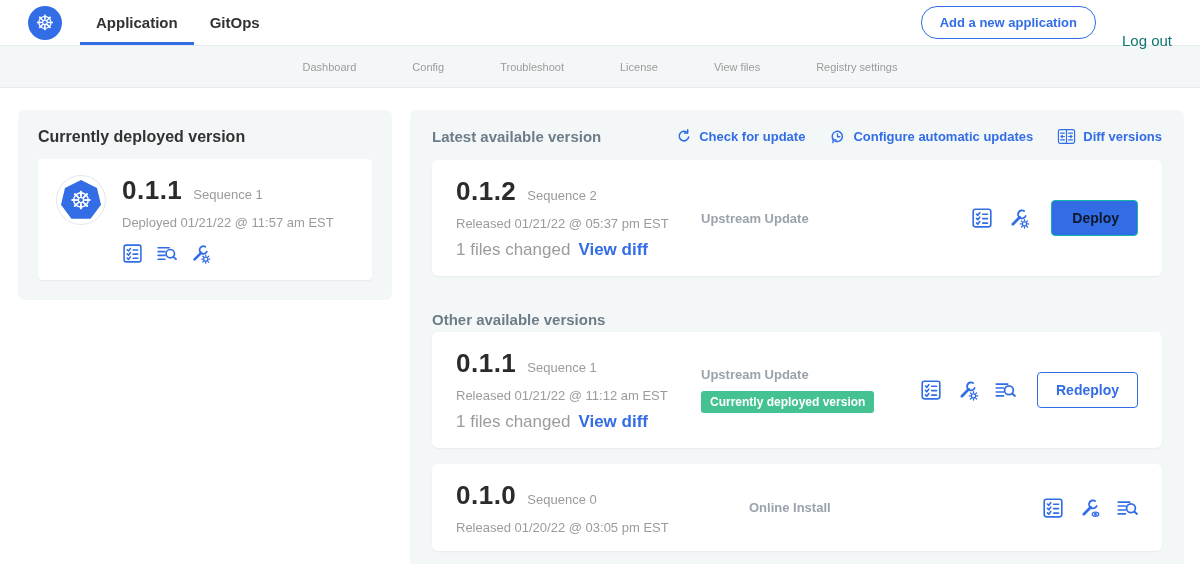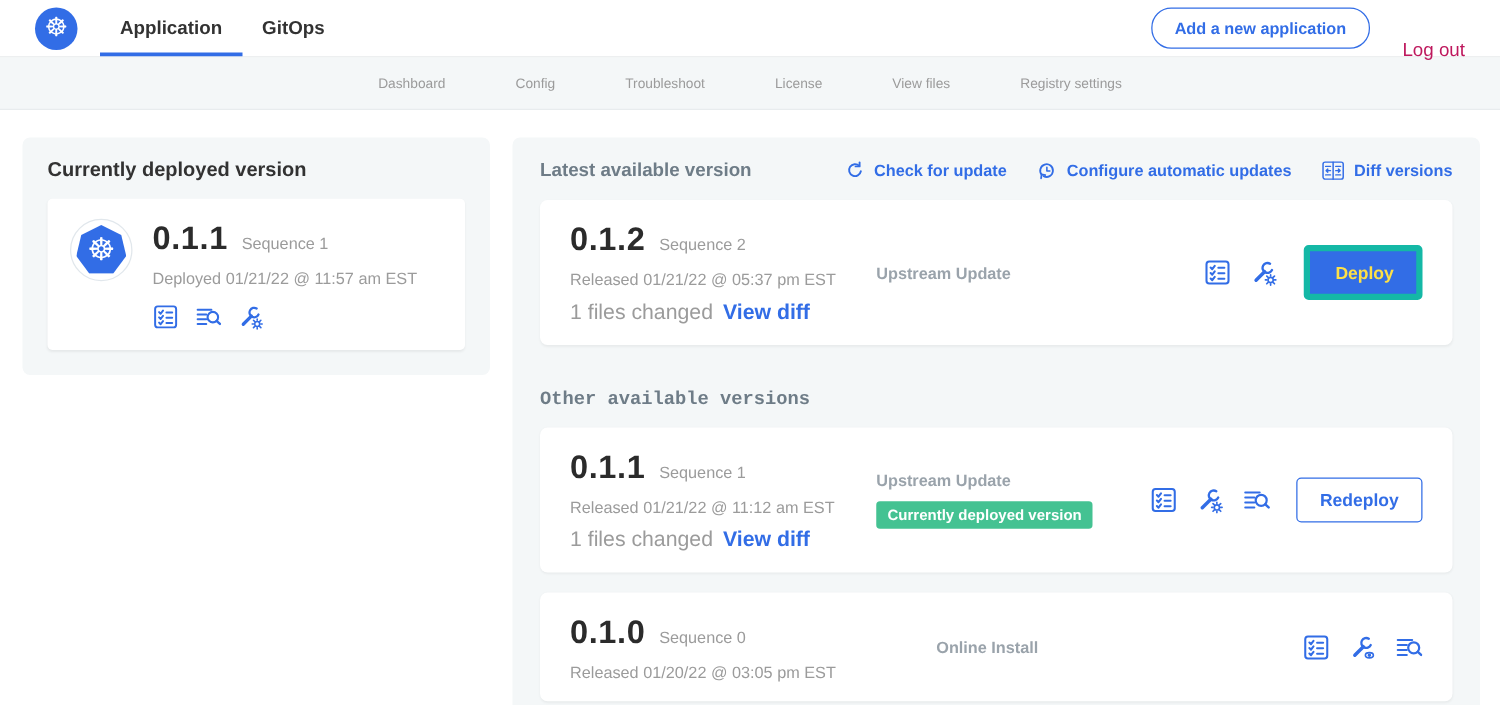--- a/index.html
+++ b/index.html
@@ -26,21 +26,21 @@
     font-size: 15px; font-weight: 700; color: #323232; cursor: pointer;
     border-bottom: 3px solid transparent; padding-top: 3px;
   }
   .top-tab.active { border-bottom-color: #326de6; }
   .topbar-right { margin-left: auto; display: flex; align-items: center; gap: 26px; }
   .add-app-btn {
     background: #fff; border: 1px solid #326de6; color: #326de6;
     font-family: inherit; font-size: 13px; font-weight: 700;
     border-radius: 16px; padding: 8px 18px; cursor: pointer;
   }
-  .logout { font-size: 15px; color: #be185d; cursor: pointer; margin-top: 36px; }
+  .logout { font-size: 15px; color: #0f766e; cursor: pointer; margin-top: 36px; }
 
   
   .subnav {
     height: 42px; background: #f4f7f8; border-bottom: 1px solid #e8ecee;
     display: flex; justify-content: center; align-items: stretch; gap: 56px;
   }
   .subnav-tab {
     display: flex; align-items: center; font-size: 11px; color: #9b9b9b;
     cursor: pointer; border-bottom: 3px solid transparent; padding-top: 3px;
   }
@@ -96,25 +96,25 @@
   .source-label { font-size: 13px; font-weight: 700; color: #9aa3ab; }
   .badge {
     font-size: 12px; font-weight: 700; color: #fff; border-radius: 3px; padding: 4px 9px;
   }
   .badge-green { background: #44c292; }
   .badge-gray  { background: #a9b6bd; }
   .btn {
     font-family: inherit; font-size: 14px; font-weight: 700; border-radius: 4px;
     padding: 9px 18px; cursor: pointer; margin-left: 6px;
   }
-  .btn-primary { background: #326de6; border: 5px solid #14b8a6; color: #fde047; padding-left: 20px; }
+  .btn-primary { background: #326de6; border: 1px solid #14b8a6; color: #0f172a; padding-left: 20px; }
   .btn-secondary { background: #fff; border: 1px solid #326de6; color: #326de6; }
 
   .card-latest { margin-top: 15px; min-height: 104px; }
-  .other-title { margin-top: 35px; margin-bottom: 14px; font-family: Liberation Mono, monospace; }
+  .other-title { margin-top: 35px; margin-bottom: 4px; }
   .card-v011 { margin-bottom: 16px; min-height: 110px; }
   .card-v010 { min-height: 87px; gap: 48px; }
 </style>
 </head>
 <body>
 
 <svg width="0" height="0" style="position:absolute">
   <defs>
     <g id="i-checklist" fill="none" stroke="currentColor" stroke-width="1.5" stroke-linecap="round" stroke-linejoin="round">
       <rect x="2" y="2" width="16" height="16" rx="2"></rect>

